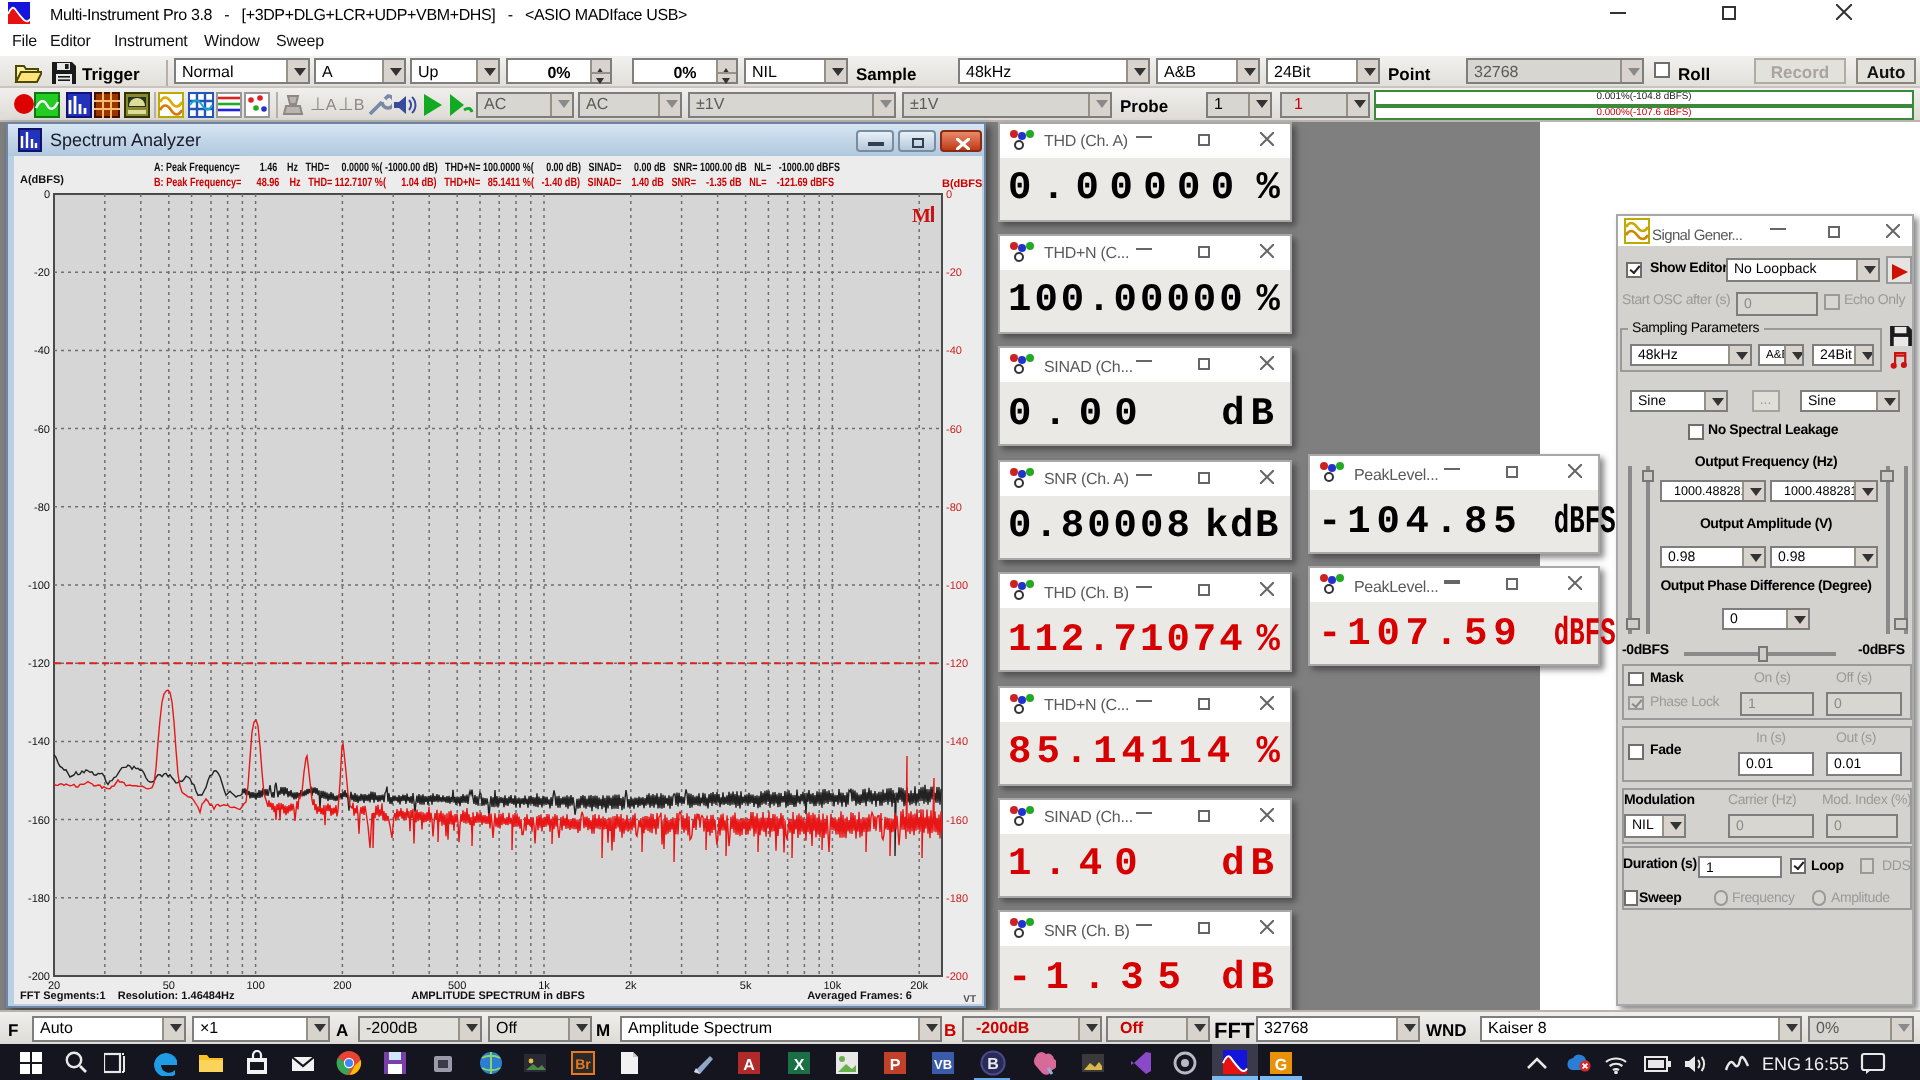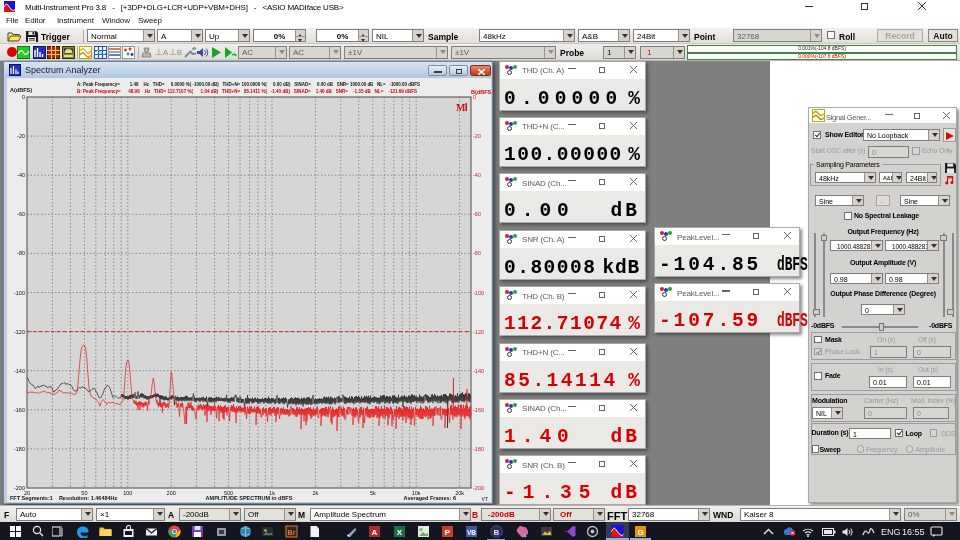--- a/index.html
+++ b/index.html
@@ -27,21 +27,21 @@
    border-left:1.5px solid #222; border-bottom:1.5px solid #222; transform:rotate(-50deg); }
 .cb.dis { background:#d8d6d0; border-color:#9a9a9a; }
 .cb.dis:after { border-color:#8a8a8a; }
 
 .rd { position:absolute; width:7.5px; height:7.5px; border-radius:50%; background:#d8d6d0; border:1px solid #9a9a9a; }
 
 .mwin { position:absolute; left:499px; width:147px; height:50px; background:#fff;
         border:1px solid #a8a8a8; box-shadow:2px 2px 3px rgba(40,40,40,0.55); }
 .mtt { position:absolute; left:22px; top:4.5px; font-size:8px; letter-spacing:-0.15px; color:#5a5a5a; white-space:nowrap; max-width:44px; overflow:hidden; }
 .mbody { position:absolute; left:0; right:0; top:17px; bottom:0; background:#ebe9e6;
-         display:flex; align-items:flex-end; justify-content:space-between;
+         display:flex; align-items:center; justify-content:space-between;
          font-family:"Liberation Mono",monospace; font-weight:bold; font-size:19.5px;
          padding:0 5px 0 4px; }
 .wbtn { position:absolute; top:3px; font-size:9px; color:#666; line-height:9px; }
 .wsq { position:absolute; top:5px; width:6px; height:6px; border:1px solid #666; }
 .micon { position:absolute; left:5px; top:3px; width:13px; height:12px; }
 .micon b { position:absolute; width:4px; height:4px; border-radius:50%; }
 
 .sg { font-size:7px; letter-spacing:-0.2px; color:#000; position:absolute; white-space:nowrap; }
 .sg.dis { color:#9a9a9a; }
 .inp { position:absolute; background:#fff; border:1px solid #7e7e7e; font-size:7px; line-height:11px; padding-left:3px; }

